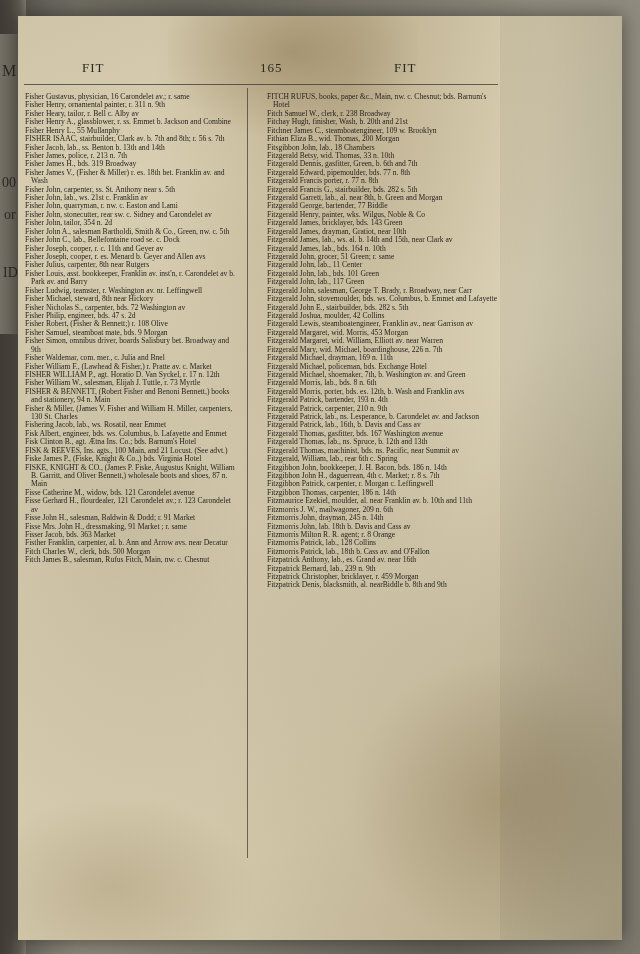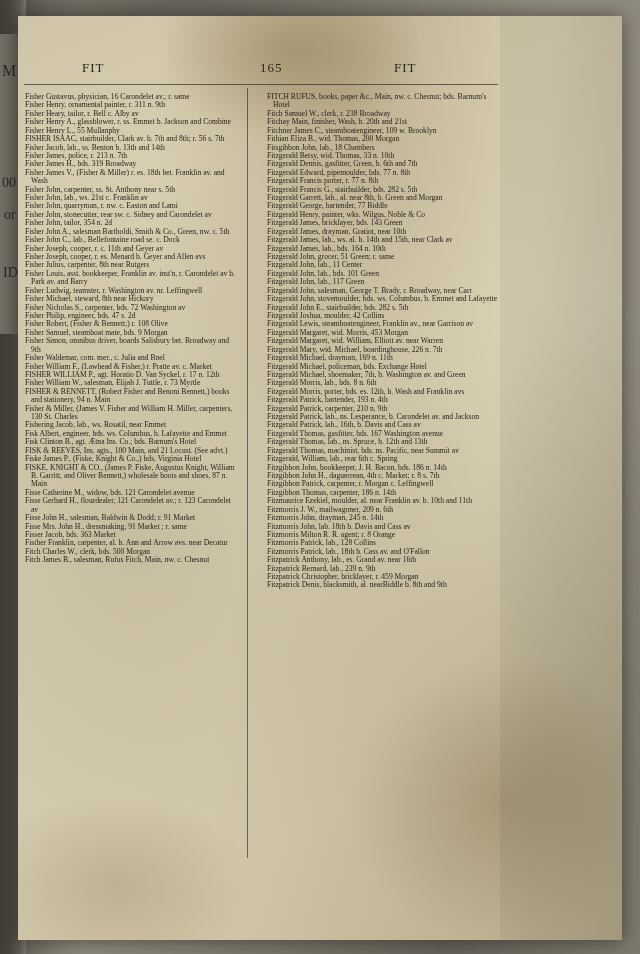--- a/index.html
+++ b/index.html
@@ -158,21 +158,21 @@
     <p>Fisse John H., salesman, Baldwin &amp; Dodd; r. 91 Market</p>
     <p>Fisse Mrs. John H., dressmaking, 91 Market ; r. same</p>
     <p>Fisser Jacob, bds. 363 Market</p>
     <p>Fisther Franklin, carpenter, al. b. Ann and Arrow avs. near Decatur</p>
     <p>Fitch Charles W., clerk, bds. 500 Morgan</p>
     <p>Fitch James B., salesman, Rufus Fitch, Main, nw. c. Chesnut</p>
   </div>
 <div class="col colB" id="colB">
     <p>FITCH RUFUS, books, paper &amp;c., Main, nw. c. Chesnut; bds. Barnum's Hotel</p>
     <p>Fitch Samuel W., clerk, r. 238 Broadway</p>
-    <p>Fitchay Main, finisher, Wash, b. 20th and 21st</p>
+    <p>Fitchay Hugh, finisher, Wash, b. 20th and 21st</p>
     <p>Fitchner James C., steamboatengineer, 109 w. Brooklyn</p>
     <p>Fithian Eliza B., wid. Thomas, 200 Morgan</p>
     <p>Fitsgibbon John, lab., 18 Chambers</p>
     <p>Fitzgerald Betsy, wid. Thomas, 33 n. 10th</p>
     <p>Fitzgerald Dennis, gasfitter, Green, b. 6th and 7th</p>
     <p>Fitzgerald Edward, pipemoulder, bds. 77 n. 8th</p>
     <p>Fitzgerald Francis porter, r. 77 n. 8th</p>
     <p>Fitzgerald Francis G., stairbuilder, bds. 282 s. 5th</p>
     <p>Fitzgerald Garrett, lab., al. near 8th, b. Green and Morgan</p>
     <p>Fitzgerald George, bartender, 77 Biddle</p>

